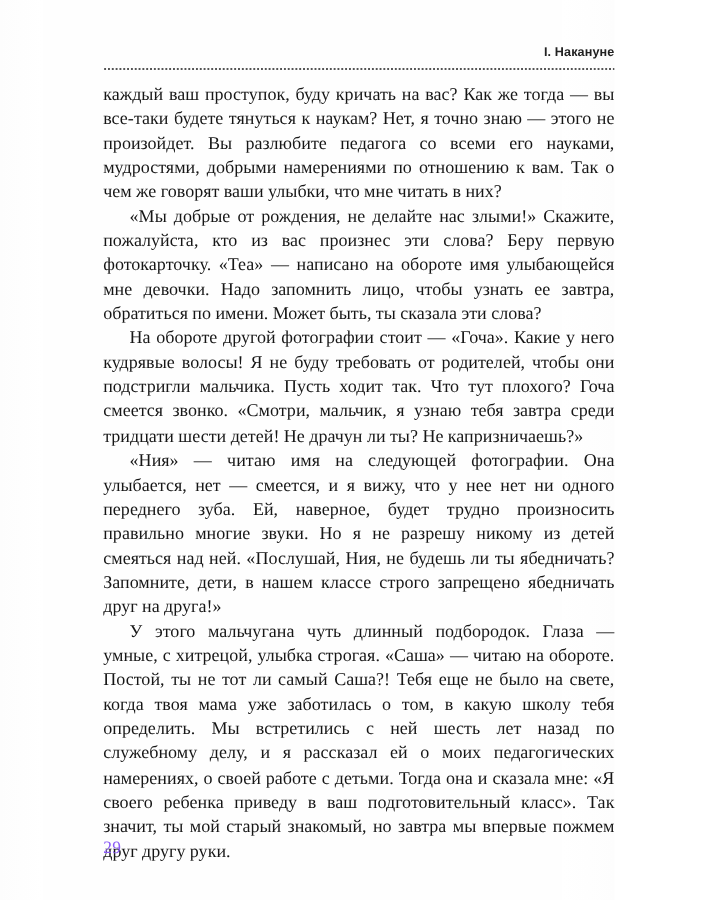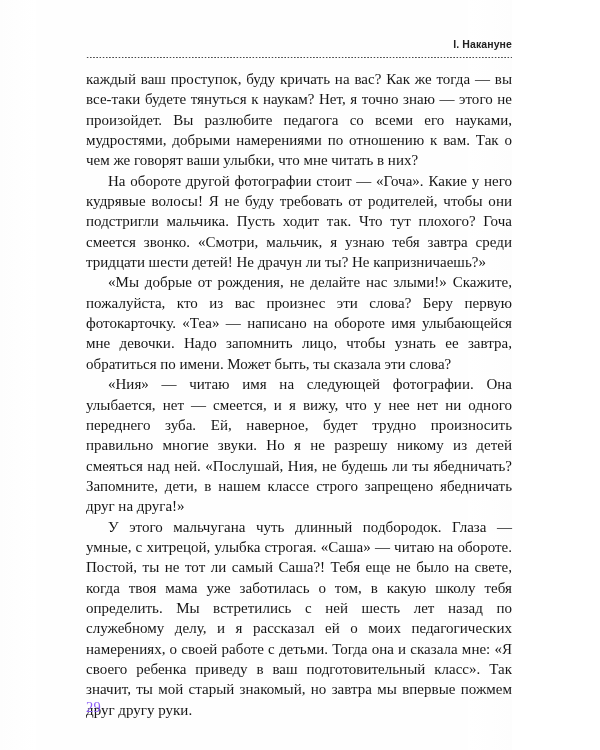--- a/index.html
+++ b/index.html
@@ -125,22 +125,22 @@
   <div class="page-edge-right"></div>
 
   <div class="content">
 
     <div class="running-head">I. Накануне</div>
 
     <div class="head-rule"></div>
 
     <div class="body-text">
       <p class="first">каждый ваш проступок, буду кричать на вас? Как же тогда — вы все-таки будете тянуться к наукам? Нет, я точно знаю — этого не произойдет. Вы разлюбите педагога со всеми его науками, мудростями, добрыми намерениями по отношению к вам. Так о чем же говорят ваши улыбки, что мне читать в них?</p>
+      <p>«Мы добрые от рождения, не делайте нас злыми!» Скажите, пожалуйста, кто из вас произнес эти слова? Беру первую фотокарточку. «Теа» — написано на обороте имя улыбающейся мне девочки. Надо запомнить лицо, чтобы узнать ее завтра, обратиться по имени. Может быть, ты сказала эти слова?</p>
       <p>На обороте другой фотографии стоит — «Гоча». Какие у него кудрявые волосы! Я не буду требовать от родителей, чтобы они подстригли мальчика. Пусть ходит так. Что тут плохого? Гоча смеется звонко. «Смотри, мальчик, я узнаю тебя завтра среди тридцати шести детей! Не драчун ли ты? Не капризничаешь?»</p>
-      <p>«Мы добрые от рождения, не делайте нас злыми!» Скажите, пожалуйста, кто из вас произнес эти слова? Беру первую фотокарточку. «Теа» — написано на обороте имя улыбающейся мне девочки. Надо запомнить лицо, чтобы узнать ее завтра, обратиться по имени. Может быть, ты сказала эти слова?</p>
       <p>«Ния» — читаю имя на следующей фотографии. Она улыбается, нет — смеется, и я вижу, что у нее нет ни одного переднего зуба. Ей, наверное, будет трудно произносить правильно многие звуки. Но я не разрешу никому из детей смеяться над ней. «Послушай, Ния, не будешь ли ты ябедничать? Запомните, дети, в нашем классе строго запрещено ябедничать друг на друга!»</p>
       <p>У этого мальчугана чуть длинный подбородок. Глаза — умные, с хитрецой, улыбка строгая. «Саша» — читаю на обороте. Постой, ты не тот ли самый Саша?! Тебя еще не было на свете, когда твоя мама уже заботилась о том, в какую школу тебя определить. Мы встретились с ней шесть лет назад по служебному делу, и я рассказал ей о моих педагогических намерениях, о своей работе с детьми. Тогда она и сказала мне: «Я своего ребенка приведу в ваш подготовительный класс». Так значит, ты мой старый знакомый, но завтра мы впервые пожмем друг другу руки.</p>
     </div>
 
     <div class="folio">29</div>
 
   </div>
 </div>
 
 </body></html>

